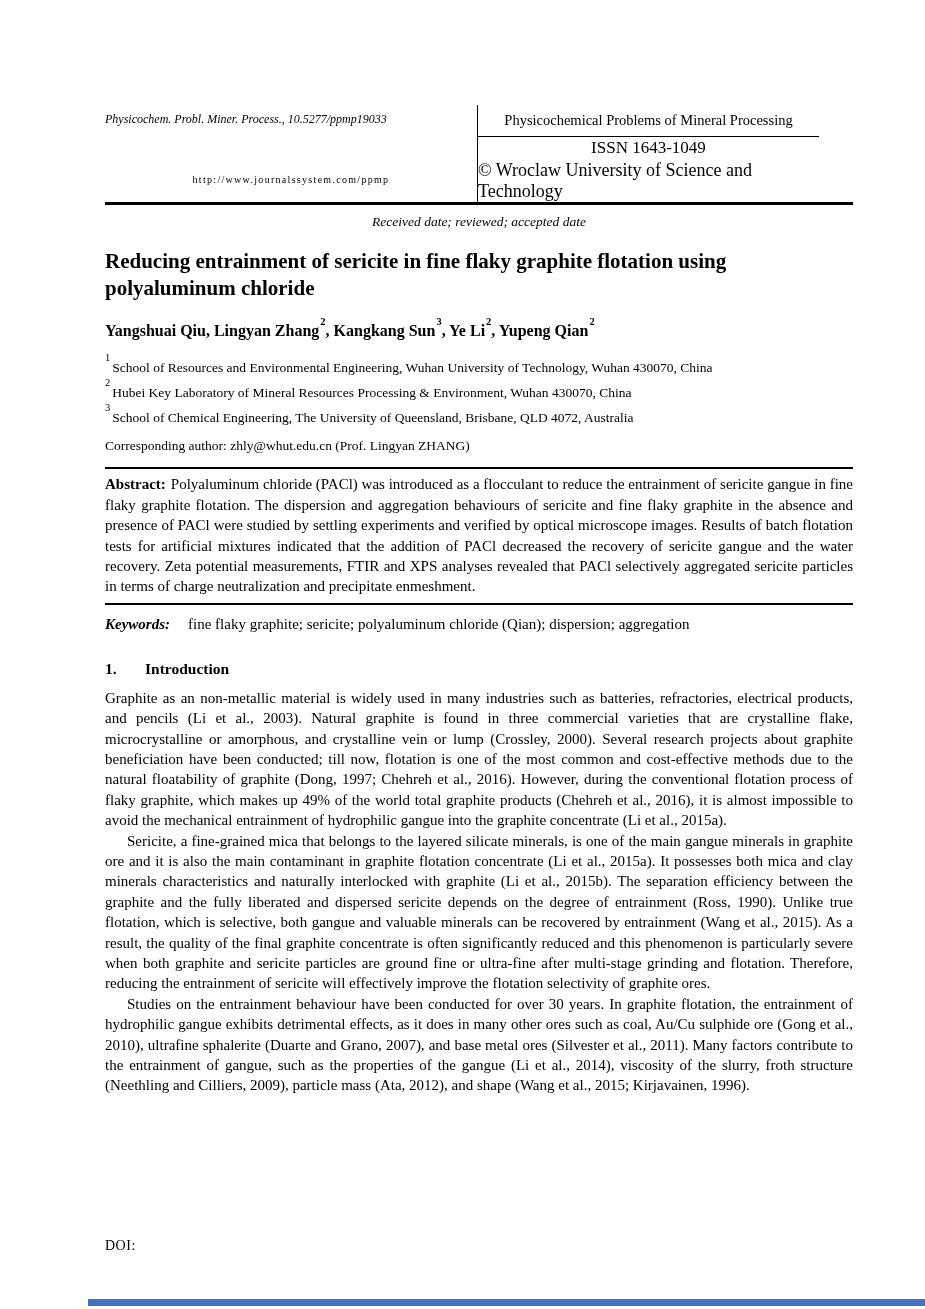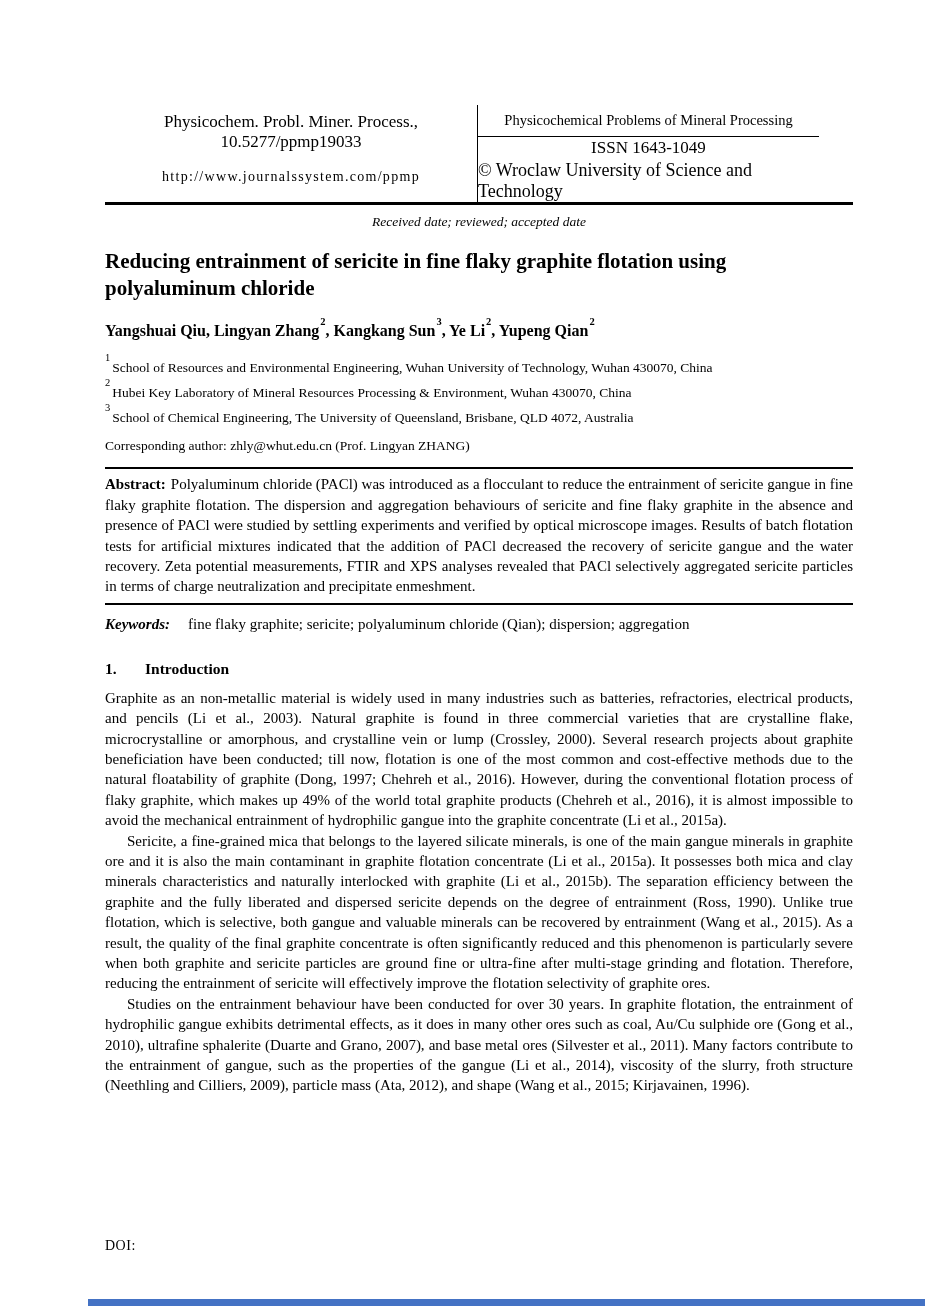--- a/index.html
+++ b/index.html
@@ -8,22 +8,22 @@
     width:925px; height:1309px; position:relative;
     font-family:"Liberation Serif","DejaVu Serif",serif;
     color:#000;
   }
   .page { position:absolute; inset:0; background:#fff; overflow:hidden; }
   .content { position:absolute; left:105px; top:0; width:748px; }
 
   
   .header-table { margin-top:105px; height:100px; border-bottom:3px solid #000; display:flex; }
   .hcell-left { width:372px; position:relative; }
-  .journal-ref { position:absolute; top:7px; left:0; width:100%; text-align:center; font-size:17px; }
-  .journal-url { position:absolute; bottom:17px; left:0; width:100%; text-align:center; font-size:14px; letter-spacing:1.3px; }
+  .journal-ref { position:absolute; top:7px; left:0; width:100%; text-align:left; font-style:italic; font-size:12px; }
+  .journal-url { position:absolute; bottom:17px; left:0; width:100%; text-align:center; font-size:10px; letter-spacing:1.3px; }
   .hcell-right { width:342px; border-left:1px solid #000; display:flex; flex-direction:column; }
   .journal-name { height:37px; display:flex; align-items:center; justify-content:center; border-bottom:1px solid #000; font-size:14.5px; }
   .issn-row { height:27px; display:flex; align-items:center; justify-content:center; font-size:17px; }
   .copyright-row { flex:1; display:flex; align-items:center; justify-content:center; font-size:18px; }
 
   .received-line { margin-top:9px; text-align:center; font-style:italic; font-size:13.5px; }
 
   .paper-title { margin-top:18px; text-align:left; font-weight:bold; font-size:21px; line-height:27px; }
 
   .authors-line { margin-top:19px; font-weight:bold; font-size:16px; }

